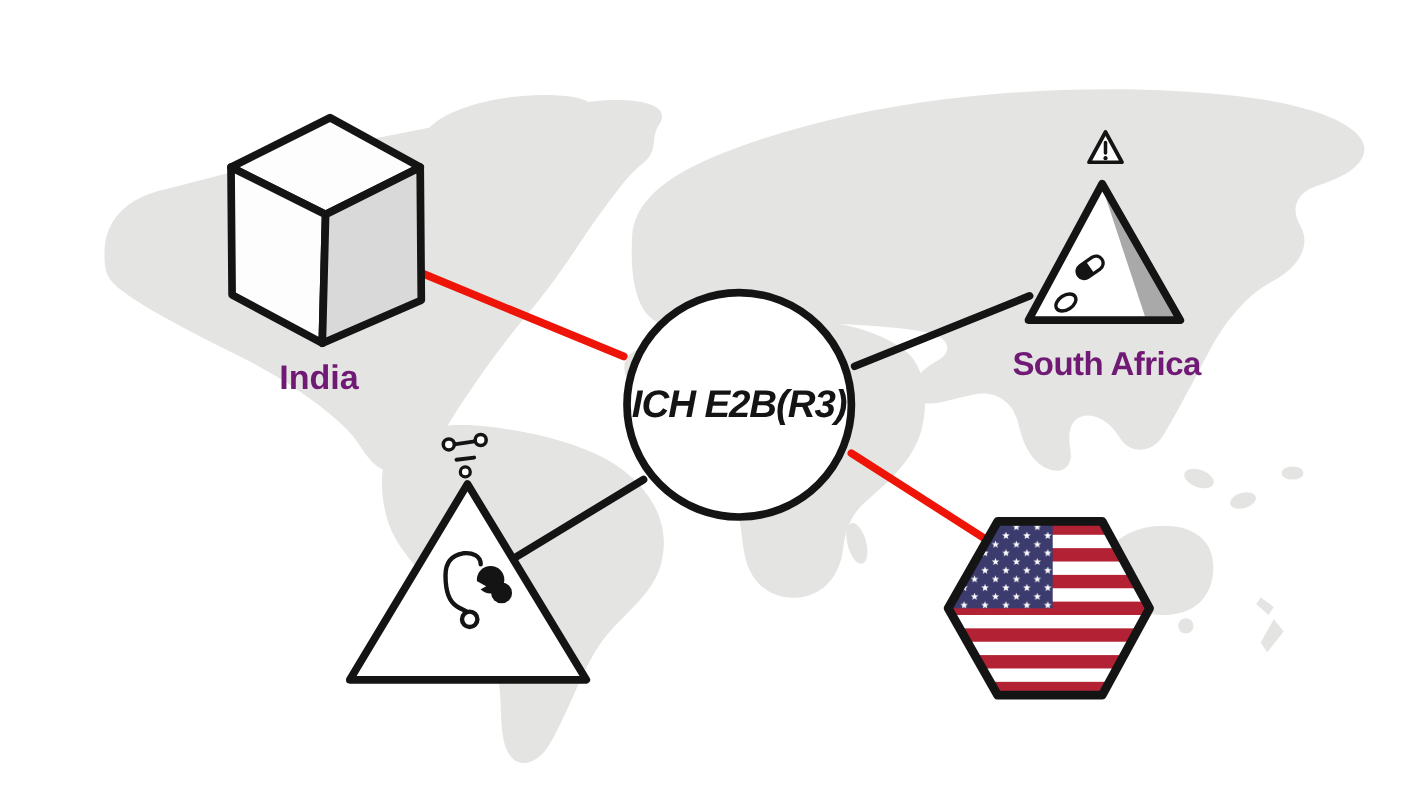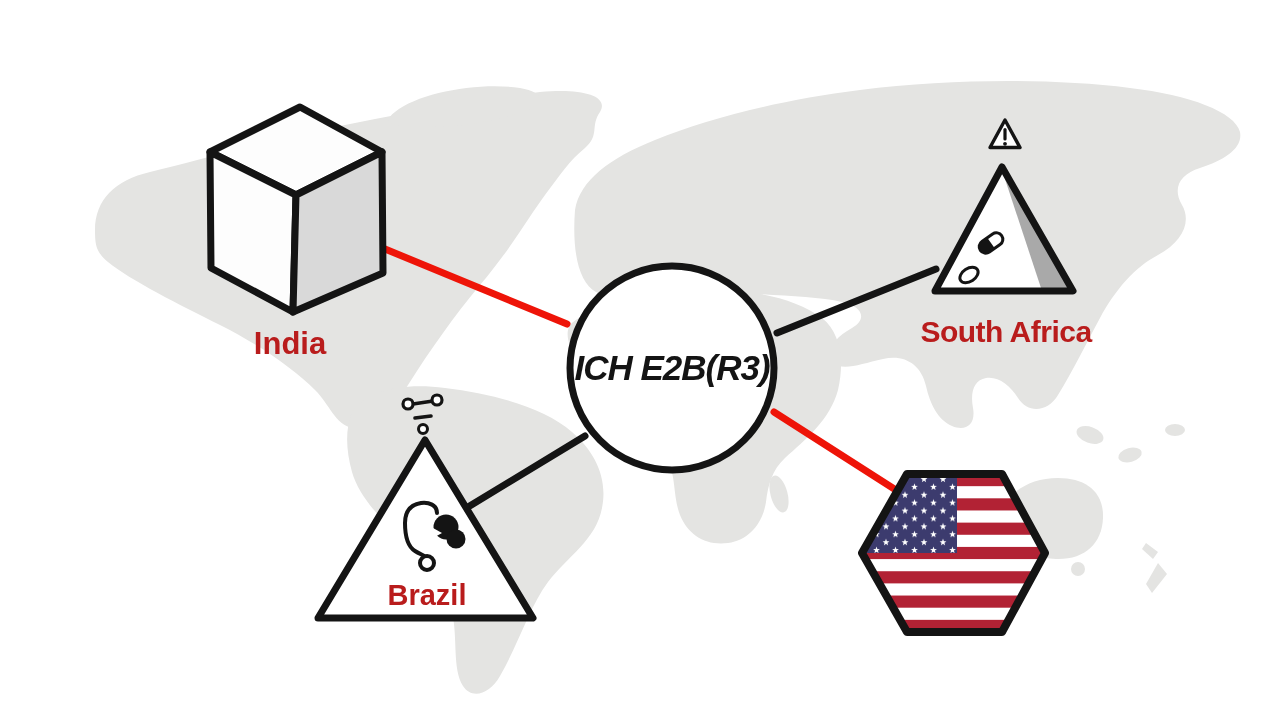--- a/index.html
+++ b/index.html
@@ -2,21 +2,21 @@
 <html><head>
 <meta charset="utf-8">
 <style>
   html,body{margin:0;padding:0;background:#ffffff;}
   .stage{
     position:relative;width:1280px;height:720px;overflow:hidden;background:#ffffff;
     font-family:"Liberation Sans","DejaVu Sans",sans-serif;
   }
   .stage svg{position:absolute;left:0;top:0;}
   .label{
-    position:absolute;font-weight:bold;color:#b91c1c;text-align:center;
+    position:absolute;font-weight:bold;color:#701a75;text-align:center;
     line-height:1.1;user-select:none;
   }
   .label-india{left:229px;top:327px;width:122px;font-size:31px;}
   .label-south-africa{left:911px;top:315px;width:190px;font-size:30px;letter-spacing:-0.5px;}
   .label-brazil{left:367px;top:580px;width:120px;font-size:29px;}
   .label-center{
     left:566px;top:262px;width:212px;height:212px;
     display:flex;align-items:center;justify-content:center;
     font-size:35px;letter-spacing:-1px;white-space:nowrap;color:#141414;font-style:italic;
   }
@@ -122,15 +122,14 @@
       </g>
       <polygon points="907,474 1002,474 1045,553 1002,632 907,632 862,553" fill="none" stroke="#141414" stroke-width="8" stroke-linejoin="round"></polygon>
     </g>
 
     <circle cx="672" cy="368" r="102" fill="#ffffff" stroke="#141414" stroke-width="7"></circle>
   </svg>
 
   <div class="label label-center">ICH E2B(R3)</div>
   <div class="label label-india">India</div>
   <div class="label label-south-africa">South Africa</div>
-  <div class="label label-brazil">Brazil</div>
 
 </div>
 
 </body></html>

